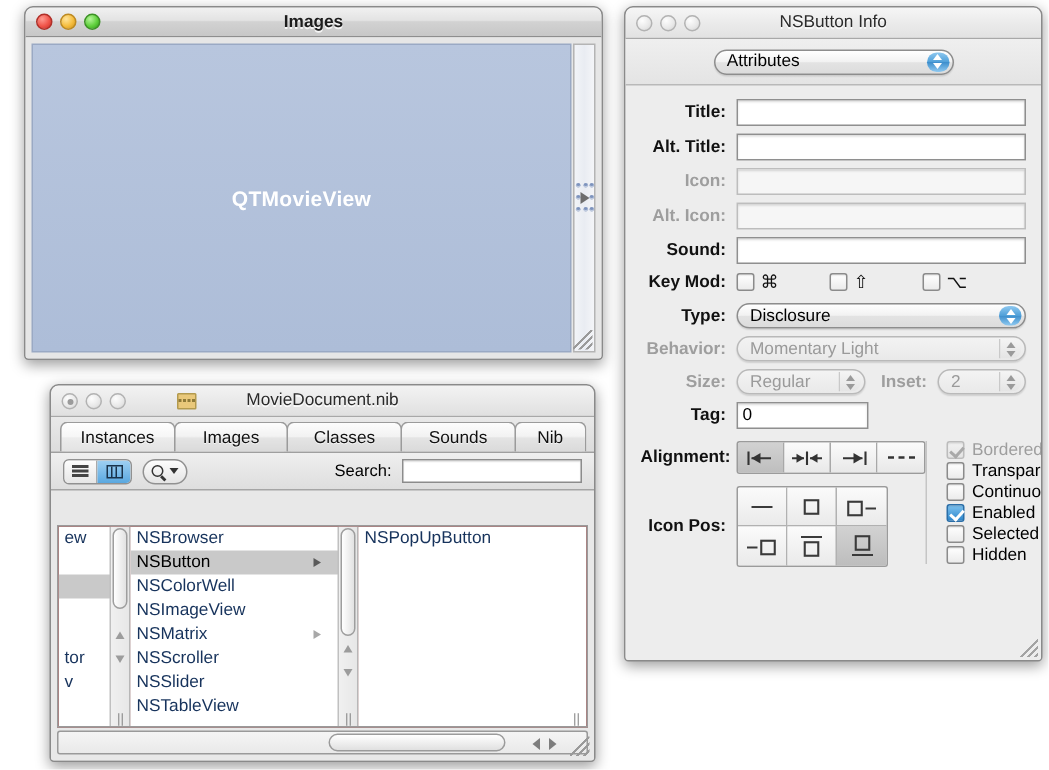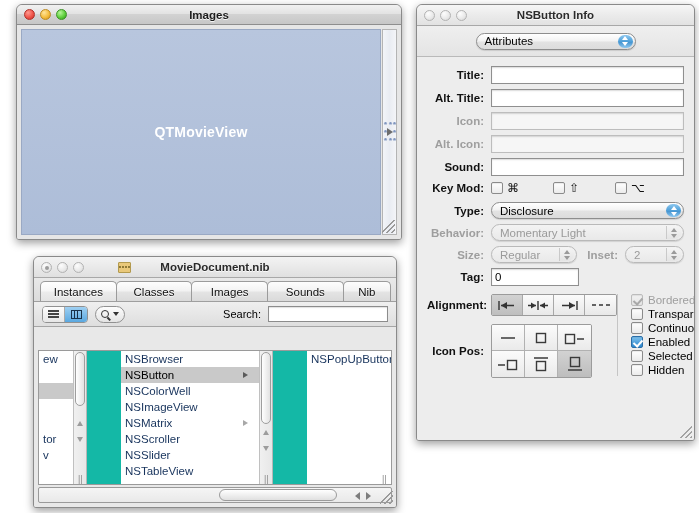--- a/index.html
+++ b/index.html
@@ -37,21 +37,21 @@
     background: linear-gradient(to bottom,#f6f6f6 0%,#ebebeb 50%,#e2e2e2 100%);
     border-bottom: 1px solid #a8a8a8;
   }
   .title-text {
     position: absolute; left:0; right:0; text-align:center;
     font-size: 11.5px; font-weight: bold;
     color: #1c1c1c;
     text-shadow: 0 1px 0 rgba(255,255,255,.8);
     pointer-events: none;
   }
-  .titlebar.inactive .title-text { color: #8a8a8a; font-weight:bold; }
+  .titlebar.inactive .title-text { color: #8a8a8a; font-weight:normal; }
   .lights { display:flex; gap:5px; margin-left:7px; z-index:2; }
   .light { width:11px; height:11px; border-radius:50%; }
   .light.close { background: radial-gradient(circle at 35% 30%, #ff9a91 0%, #f0554a 55%, #c22d26 100%); border:1px solid #b03029; }
   .light.min   { background: radial-gradient(circle at 35% 30%, #ffe49a 0%, #f5bd3e 55%, #c98f1c 100%); border:1px solid #bd8a22; }
   .light.zoom  { background: radial-gradient(circle at 35% 30%, #b6f59a 0%, #5fd03c 55%, #2e9419 100%); border:1px solid #3d9126; }
   .light.off   { background: radial-gradient(circle at 35% 30%, #fdfdfd 0%, #e8e8e8 60%, #d0d0d0 100%); border:1px solid #b2b2b2; }
   .light.off.dot::after {
     content:""; display:block; width:4px; height:4px; border-radius:50%;
     background:#9b9b9b; margin:3px auto 0;
   }
@@ -179,22 +179,22 @@
   .caret-dn { width:0;height:0;border-left:3.5px solid transparent;border-right:3.5px solid transparent;border-top:4px solid #333; }
   .search-lbl { margin-left:auto; font-size:11px; }
   .search-field {
     width:120px;height:16px;border:1px solid #8c8c8c;background:#fff;
     box-shadow: inset 0 1px 1px rgba(0,0,0,.12);
   }
 
   
   .browser {
     position:absolute; left:4px; right:4px; top:72px; bottom:22px;
-    border:1px solid #9a9a9a; background:#14b8a6;
-    display:flex; overflow:hidden;gap:34px;
+    border:1px solid #9a9a9a; background:#7f1d1d;
+    display:flex; overflow:hidden;
   }
   .bcol { position:relative; background:#fff; overflow:hidden; }
   .bcol.c0 { width:48px; border-right:1px solid #b7b7b7; }
   .bcol.c1 { width:152px; border-right:1px solid #b7b7b7; }
   .bcol.c2 { flex:1; }
   .brow {
     height:16px; display:flex;align-items:center;
     padding:0 4px; font-size:11.5px; color:#17335c;
     white-space:nowrap;
   }
@@ -399,24 +399,24 @@
     <div class="title-text">MovieDocument.nib</div>
   </div>
 
   <div class="nib-body">
 
     <div class="tabs">
       <div class="tab active">
           <span>Instances</span>
         </div>
       <div class="tab">
+          <span>Images</span>
+        </div>
+      <div class="tab">
           <span>Classes</span>
-        </div>
-      <div class="tab">
-          <span>Images</span>
         </div>
       <div class="tab">
           <span>Sounds</span>
         </div>
       <div class="tab" style="flex:.62">
           <span>Nib</span>
         </div>
     </div>
 
     <div class="nib-toolbar">

